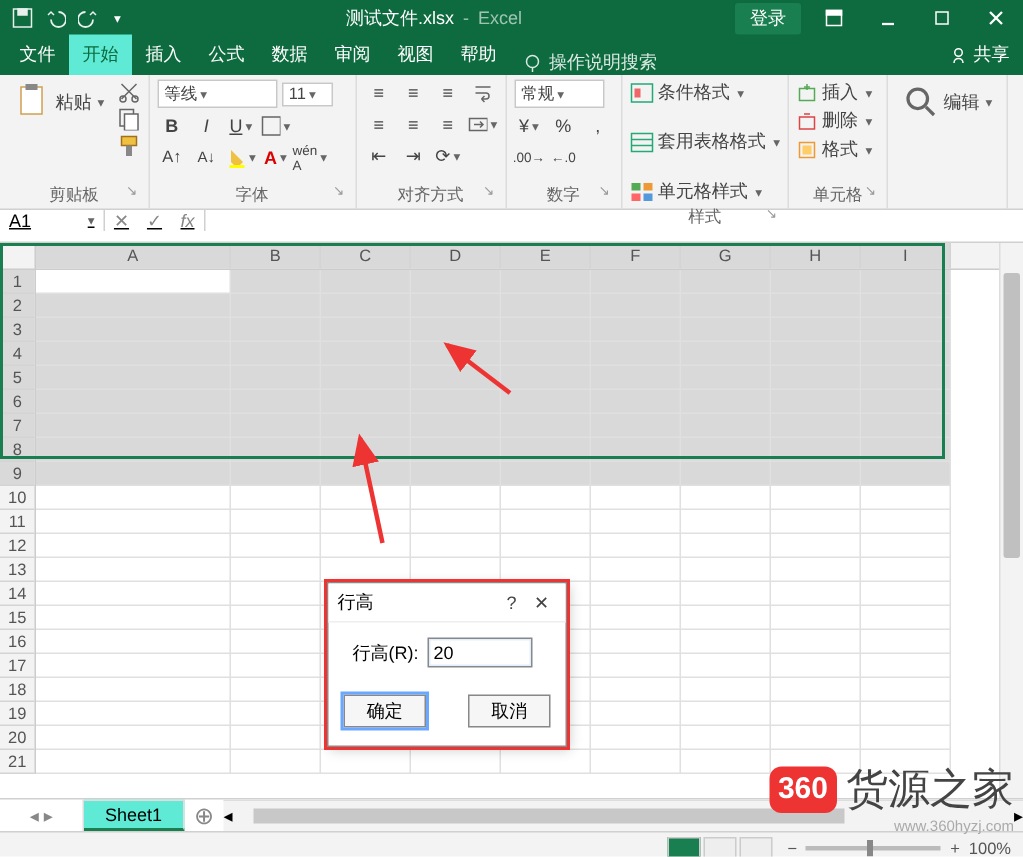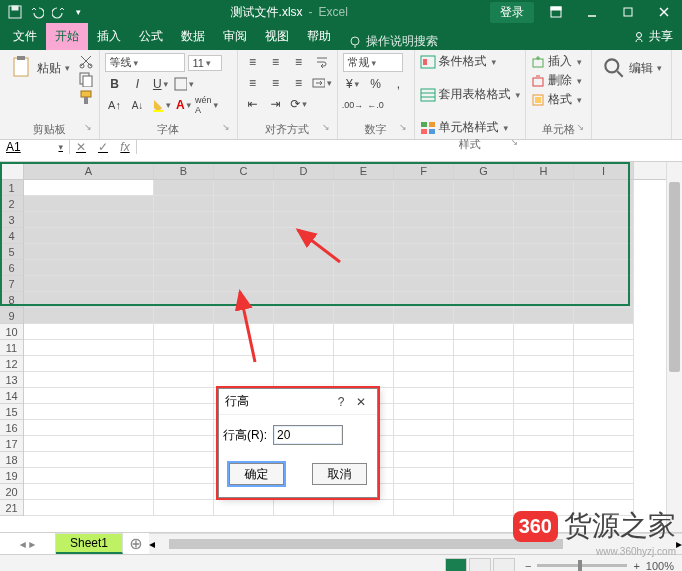--- a/index.html
+++ b/index.html
@@ -12,21 +12,21 @@
 .titlebar .doc { flex: 1; text-align: center; font-size: 12px; display: flex; justify-content: center; gap: 6px; align-items: center;}
 .titlebar .doc .muted { opacity: .6; }
 .titlebar .right { display: flex; align-items: center; }
 .titlebar .login { background: #1a7f50; padding: 2px 10px; border-radius: 2px; margin-right: 4px; }
 .titlebar .winbtn { width: 36px; height: 24px; display: flex; align-items: center; justify-content: center; }
 .titlebar svg { stroke: #fff; fill: #fff; }
 
 
 .tabs { background: #0d6b3f; height: 26px; display: flex; align-items: flex-end; color: #fff; font-size: 12px; padding-left: 4px; }
 .tabs .tab { padding: 5px 9px; cursor: pointer; }
-.tabs .tab.active { background: #f9a8d4; color: #0d6b3f; }
+.tabs .tab.active { background: #5eead4; color: #0d6b3f; }
 .tabs .spacer { flex: 1; }
 .tabs .tellme { display: flex; align-items: center; gap: 4px; opacity: .85; padding: 0 8px; }
 .tabs .share { padding: 5px 9px; display: flex; align-items: center; gap: 4px; }
 
 
 .ribbon { background: #f3f3f3; border-bottom: 1px solid #d0d0d0; height: 90px; display: flex; font-size: 12px; color: #444; }
 .group { border-right: 1px solid #dcdcdc; padding: 3px 5px 1px; display: flex; flex-direction: column; justify-content: space-between; }
 .group-label { text-align: center; color: #666; font-size: 11px; padding: 1px 0; position: relative; }
 .group-label::after { content: "↘"; position: absolute; right: 2px; font-size: 9px; color: #999; }
 .group-body { flex: 1; display: flex; gap: 4px; align-items: flex-start; }
@@ -66,34 +66,34 @@
 .selection-border { position:absolute; border:2px solid #1a7f50; pointer-events:none; }
 
 .vscroll { position:absolute; right:0; top:0; bottom:0; width:16px; background:#f3f3f3; border-left:1px solid #ddd; }
 .vscroll .thumb { background:#c0c0c0; height:190px; margin:20px 2px 0; border-radius:2px; }
 
 
 .dialog { position:absolute; left:218px; top:226px; width:160px; background:#fff; border:1px solid #888; box-shadow:2px 2px 8px rgba(0,0,0,.2); }
 .dialog .dlg-title { display:flex; padding:4px 6px; font-size:12px; background:#fff; border-bottom:1px solid #eee; align-items:center; }
 .dialog .dlg-title .t { flex:1; }
 .dialog .dlg-title .q, .dialog .dlg-title .x { width:20px; text-align:center; color:#444; }
-.dialog .dlg-body { padding:10px 4px; display:flex; align-items:center; gap:6px; }
+.dialog .dlg-body { padding:10px 16px; display:flex; align-items:center; gap:6px; }
 .dialog .dlg-body input { width:70px; border:1px solid #888; padding:1px 3px; font-size:12px; height:20px; box-shadow: inset 0 0 0 1px #6aa8ff33; }
 .dialog .dlg-btns { display:flex; gap:28px; padding:8px 10px 12px; justify-content:center; }
 .dialog .dlg-btns button { width:56px; height:22px; font-size:12px; border:1px solid #888; background:#f6f6f6; }
 .dialog .dlg-btns button.primary { outline:2px solid #6aa8ff; }
 .red-focus { outline:2px solid #e33; }
 
 
 .arrow { position:absolute; pointer-events:none; }
 
 
 .sheet-tabs { height:22px; border-top:1px solid #d0d0d0; display:flex; align-items:stretch; background:#fff; }
 .sheet-tabs .nav { width:56px; display:flex; align-items:center; justify-content:center; gap:4px; color:#888; border-right:1px solid #ddd; }
-.sheet-tabs .tab { padding:2px 14px; border-right:1px solid #ddd; border-top:1px solid #ddd; background:#bef264; font-size:12px; display:flex; align-items:center; }
+.sheet-tabs .tab { padding:2px 14px; border-right:1px solid #ddd; border-top:1px solid #ddd; background:#5eead4; font-size:12px; display:flex; align-items:center; }
 .sheet-tabs .tab.active { border-bottom:2px solid #1a7f50; }
 .sheet-tabs .add { width:26px; display:flex; align-items:center; justify-content:center; color:#888; font-size:16px; }
 .sheet-tabs .hscroll { flex:1; border-top:1px solid #ddd; background:#f3f3f3; display:flex; align-items:center; }
 .sheet-tabs .hscroll .track { flex:1; height:14px; background:#f3f3f3; position:relative; margin:0 14px; }
 .sheet-tabs .hscroll .thumb { position:absolute; left:0; width:80%; top:2px; bottom:2px; background:#c8c8c8; }
 
 .statusbar { height:22px; background:#f3f3f3; border-top:1px solid #d0d0d0; display:flex; align-items:center; justify-content:flex-end; padding:0 8px; gap:10px; font-size:11px; color:#555; }
 .viewbtns { display:flex; gap:2px; }
 .viewbtns .vb { width:22px; height:16px; border:1px solid #ccc; background:#eee; }
 .viewbtns .vb.active { background:#1a7f50; }

